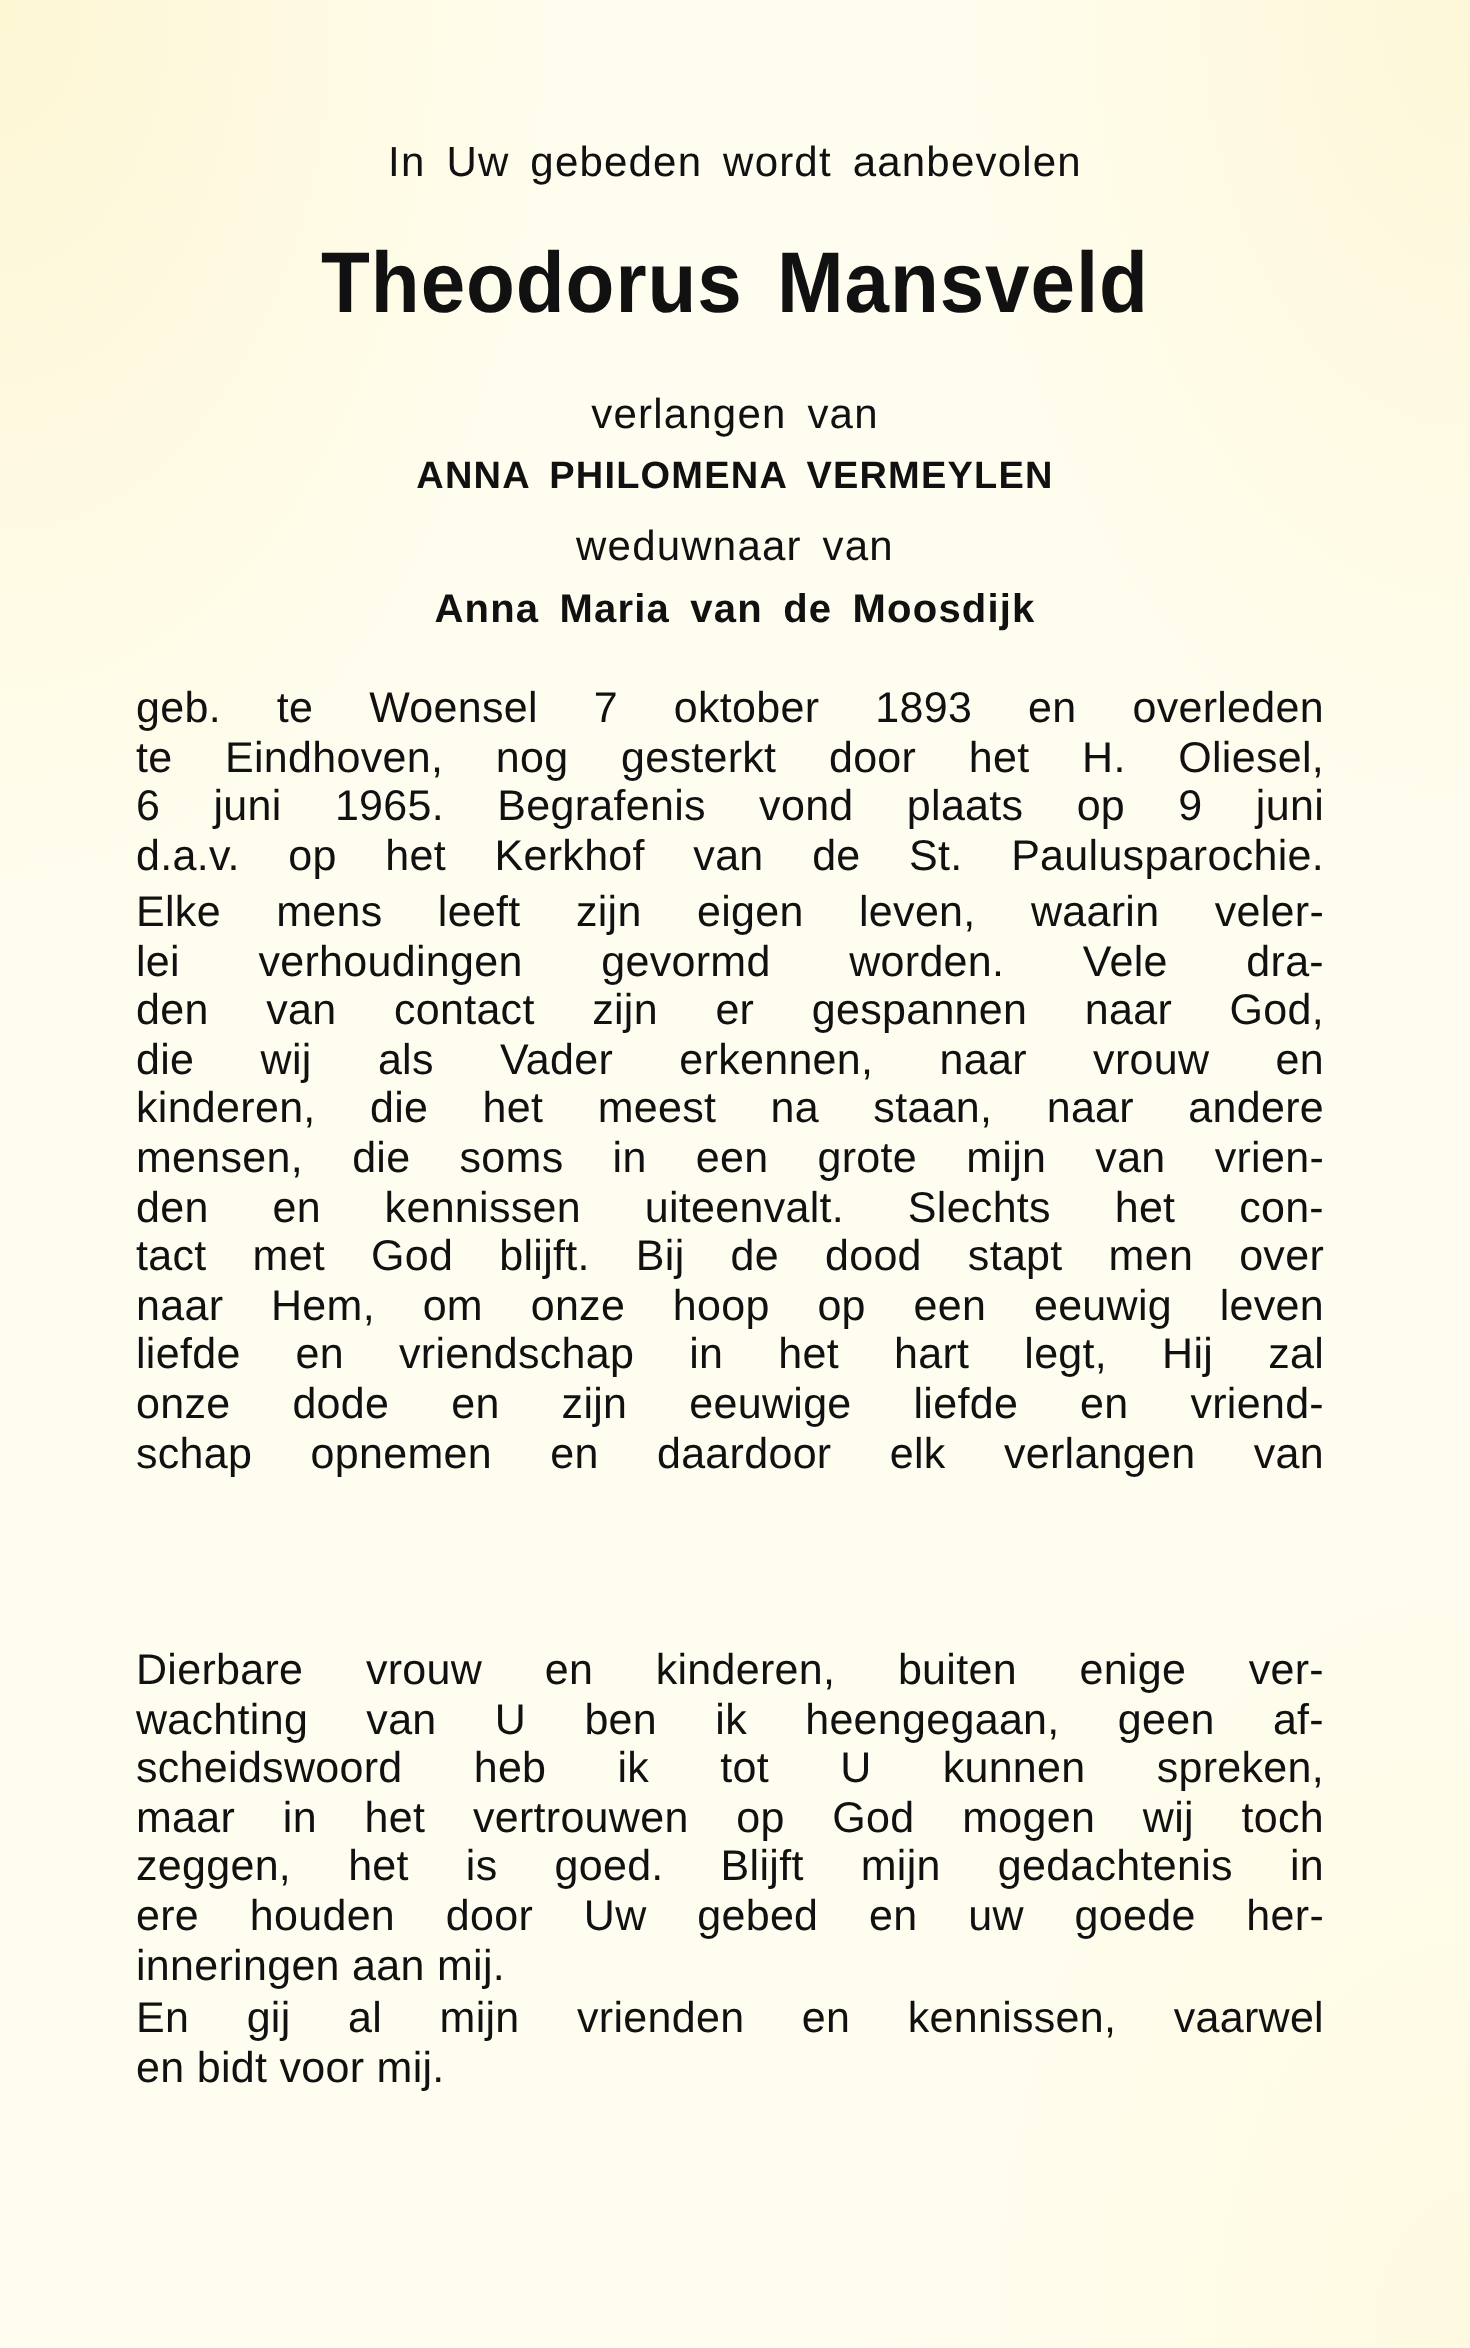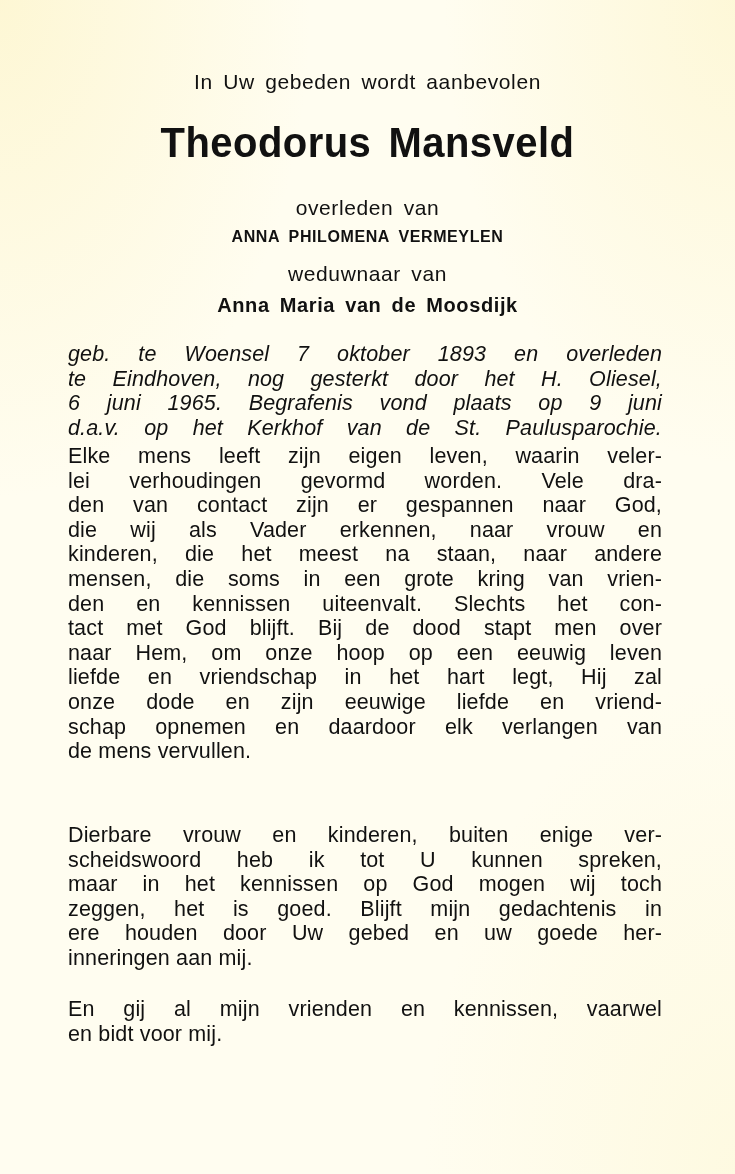--- a/index.html
+++ b/index.html
@@ -48,21 +48,21 @@
       transform: scaleX(0.93);
     }
     .relation {
       font-size: 21px;
       letter-spacing: 0.6px;
       word-spacing: 4px;
     }
     .rel1 { top: 196px; }
     .rel2 { top: 262px; }
     .spouse {
-      font-size: 16px;
+      font-size: 19px;
       font-weight: bold;
       letter-spacing: 0.6px;
       word-spacing: 4px;
     }
     .spouse1 { top: 228px; }
     .spouse2 { top: 294px; font-size: 20px; }
 
     .para {
       position: absolute;
       left: 68px;
@@ -76,73 +76,73 @@
       display: block;
       text-align: justify;
       text-align-last: justify;
       white-space: nowrap;
       height: 24.6px;
       overflow: visible;
     }
     .para .line.last {
       text-align-last: left;
     }
-    .p-bio { top: 342px; font-style: italic; }
+    .p-bio { top: 342px; }
     .p-reflect { top: 444px; }
     .p-farewell { top: 823px; }
     .p-friends { top: 997px; }
     .closing {
       top: 1054px;
       font-size: 21.5px;
       letter-spacing: 0.6px;
       word-spacing: 3px;
     }
   </style>
 </head>
 <body>
 
 <div class="card">
 
   <div class="center intro">In Uw gebeden wordt aanbevolen</div>
 
   <div class="center deceased-name">Theodorus Mansveld</div>
 
-  <div class="center relation rel1">overleden van</div>
+  <div class="center relation rel1">verlangen van</div>
   <div class="center spouse spouse1">ANNA PHILOMENA VERMEYLEN</div>
 
   <div class="center relation rel2">weduwnaar van</div>
   <div class="center spouse spouse2">Anna Maria van de Moosdijk</div>
 
   <div class="para p-bio">
     <span class="line">geb. te Woensel 7 oktober 1893 en overleden</span>
     <span class="line">te Eindhoven, nog gesterkt door het H. Oliesel,</span>
     <span class="line">6 juni 1965. Begrafenis vond plaats op 9 juni</span>
     <span class="line">d.a.v. op het Kerkhof van de St. Paulusparochie.</span>
   </div>
 
   <div class="para p-reflect">
     <span class="line">Elke mens leeft zijn eigen leven, waarin veler-</span>
     <span class="line">lei verhoudingen gevormd worden. Vele dra-</span>
     <span class="line">den van contact zijn er gespannen naar God,</span>
     <span class="line">die wij als Vader erkennen, naar vrouw en</span>
     <span class="line">kinderen, die het meest na staan, naar andere</span>
-    <span class="line">mensen, die soms in een grote kring van vrien-</span>
+    <span class="line">mensen, die soms in een grote mijn van vrien-</span>
     <span class="line">den en kennissen uiteenvalt. Slechts het con-</span>
     <span class="line">tact met God blijft. Bij de dood stapt men over</span>
     <span class="line">naar Hem, om onze hoop op een eeuwig leven</span>
     <span class="line">liefde en vriendschap in het hart legt, Hij zal</span>
     <span class="line">onze dode en zijn eeuwige liefde en vriend-</span>
     <span class="line">schap opnemen en daardoor elk verlangen van</span>
-    <span class="line last">de mens vervullen.</span>
   </div>
 
   <div class="para p-farewell">
     <span class="line">Dierbare vrouw en kinderen, buiten enige ver-</span>
+    <span class="line">wachting van U ben ik heengegaan, geen af-</span>
     <span class="line">scheidswoord heb ik tot U kunnen spreken,</span>
-    <span class="line">maar in het kennissen op God mogen wij toch</span>
+    <span class="line">maar in het vertrouwen op God mogen wij toch</span>
     <span class="line">zeggen, het is goed. Blijft mijn gedachtenis in</span>
     <span class="line">ere houden door Uw gebed en uw goede her-</span>
     <span class="line last">inneringen aan mij.</span>
   </div>
 
   <div class="para p-friends">
     <span class="line">En gij al mijn vrienden en kennissen, vaarwel</span>
     <span class="line last">en bidt voor mij.</span>
   </div>
 

